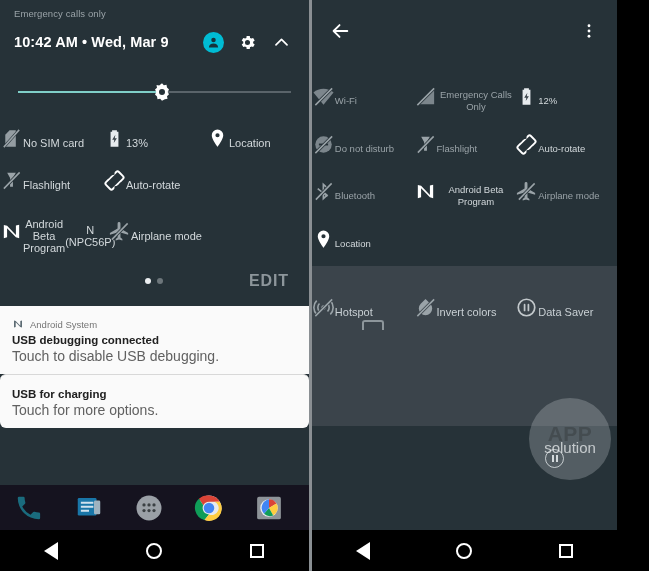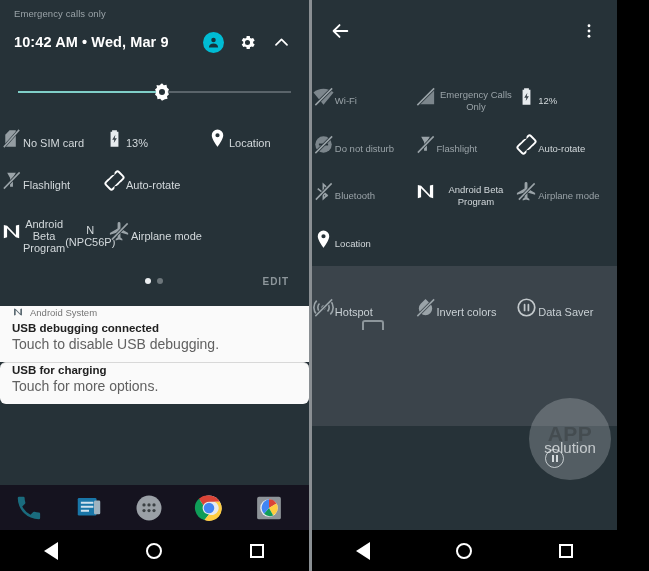--- a/index.html
+++ b/index.html
@@ -58,27 +58,27 @@
   .tile-lbl.dim { color:#9aa3a8; }
 
   .footer-row {
     display:flex; align-items:center; height:34px;
     padding:0 20px 0 0; margin-top:10px; position:relative;
   }
   .dots { position:absolute; left:0; right:0; display:flex; justify-content:center; gap:6px; }
   .dot { width:6px; height:6px; border-radius:50%; background:#6d767b; }
   .dot.on { background:#eceff1; }
   .edit-btn {
-    margin-left:auto; color:#8d969b; font-size:10px; font-weight:bold; letter-spacing:.9px;
+    margin-left:auto; color:#8d969b; font-size:16px; font-weight:bold; letter-spacing:.9px;
   }
 
   
   .notif-wrap { margin-top:8px; }
   .notif {
-    background:#fafafa; padding:0 12px 10px 12px; position:relative;
+    background:#fafafa; padding:12px 12px 10px 12px; position:relative;
   }
   .notif + .notif { border-top:1px solid #d8d8d8;border-radius:6px; }
   .notif-app { display:flex; align-items:center; gap:6px; margin-bottom:3px; }
   .notif-app-ico svg { width:12px; height:12px; display:block; }
   .notif-app-name { color:#757575; font-size:9.5px; }
   .notif-title { color:#212121; font-size:11.5px; font-weight:bold; line-height:15px; }
   .notif-body { color:#616161; font-size:14px; line-height:15px; margin-top:1px; }
 
   
   .home-peek {

